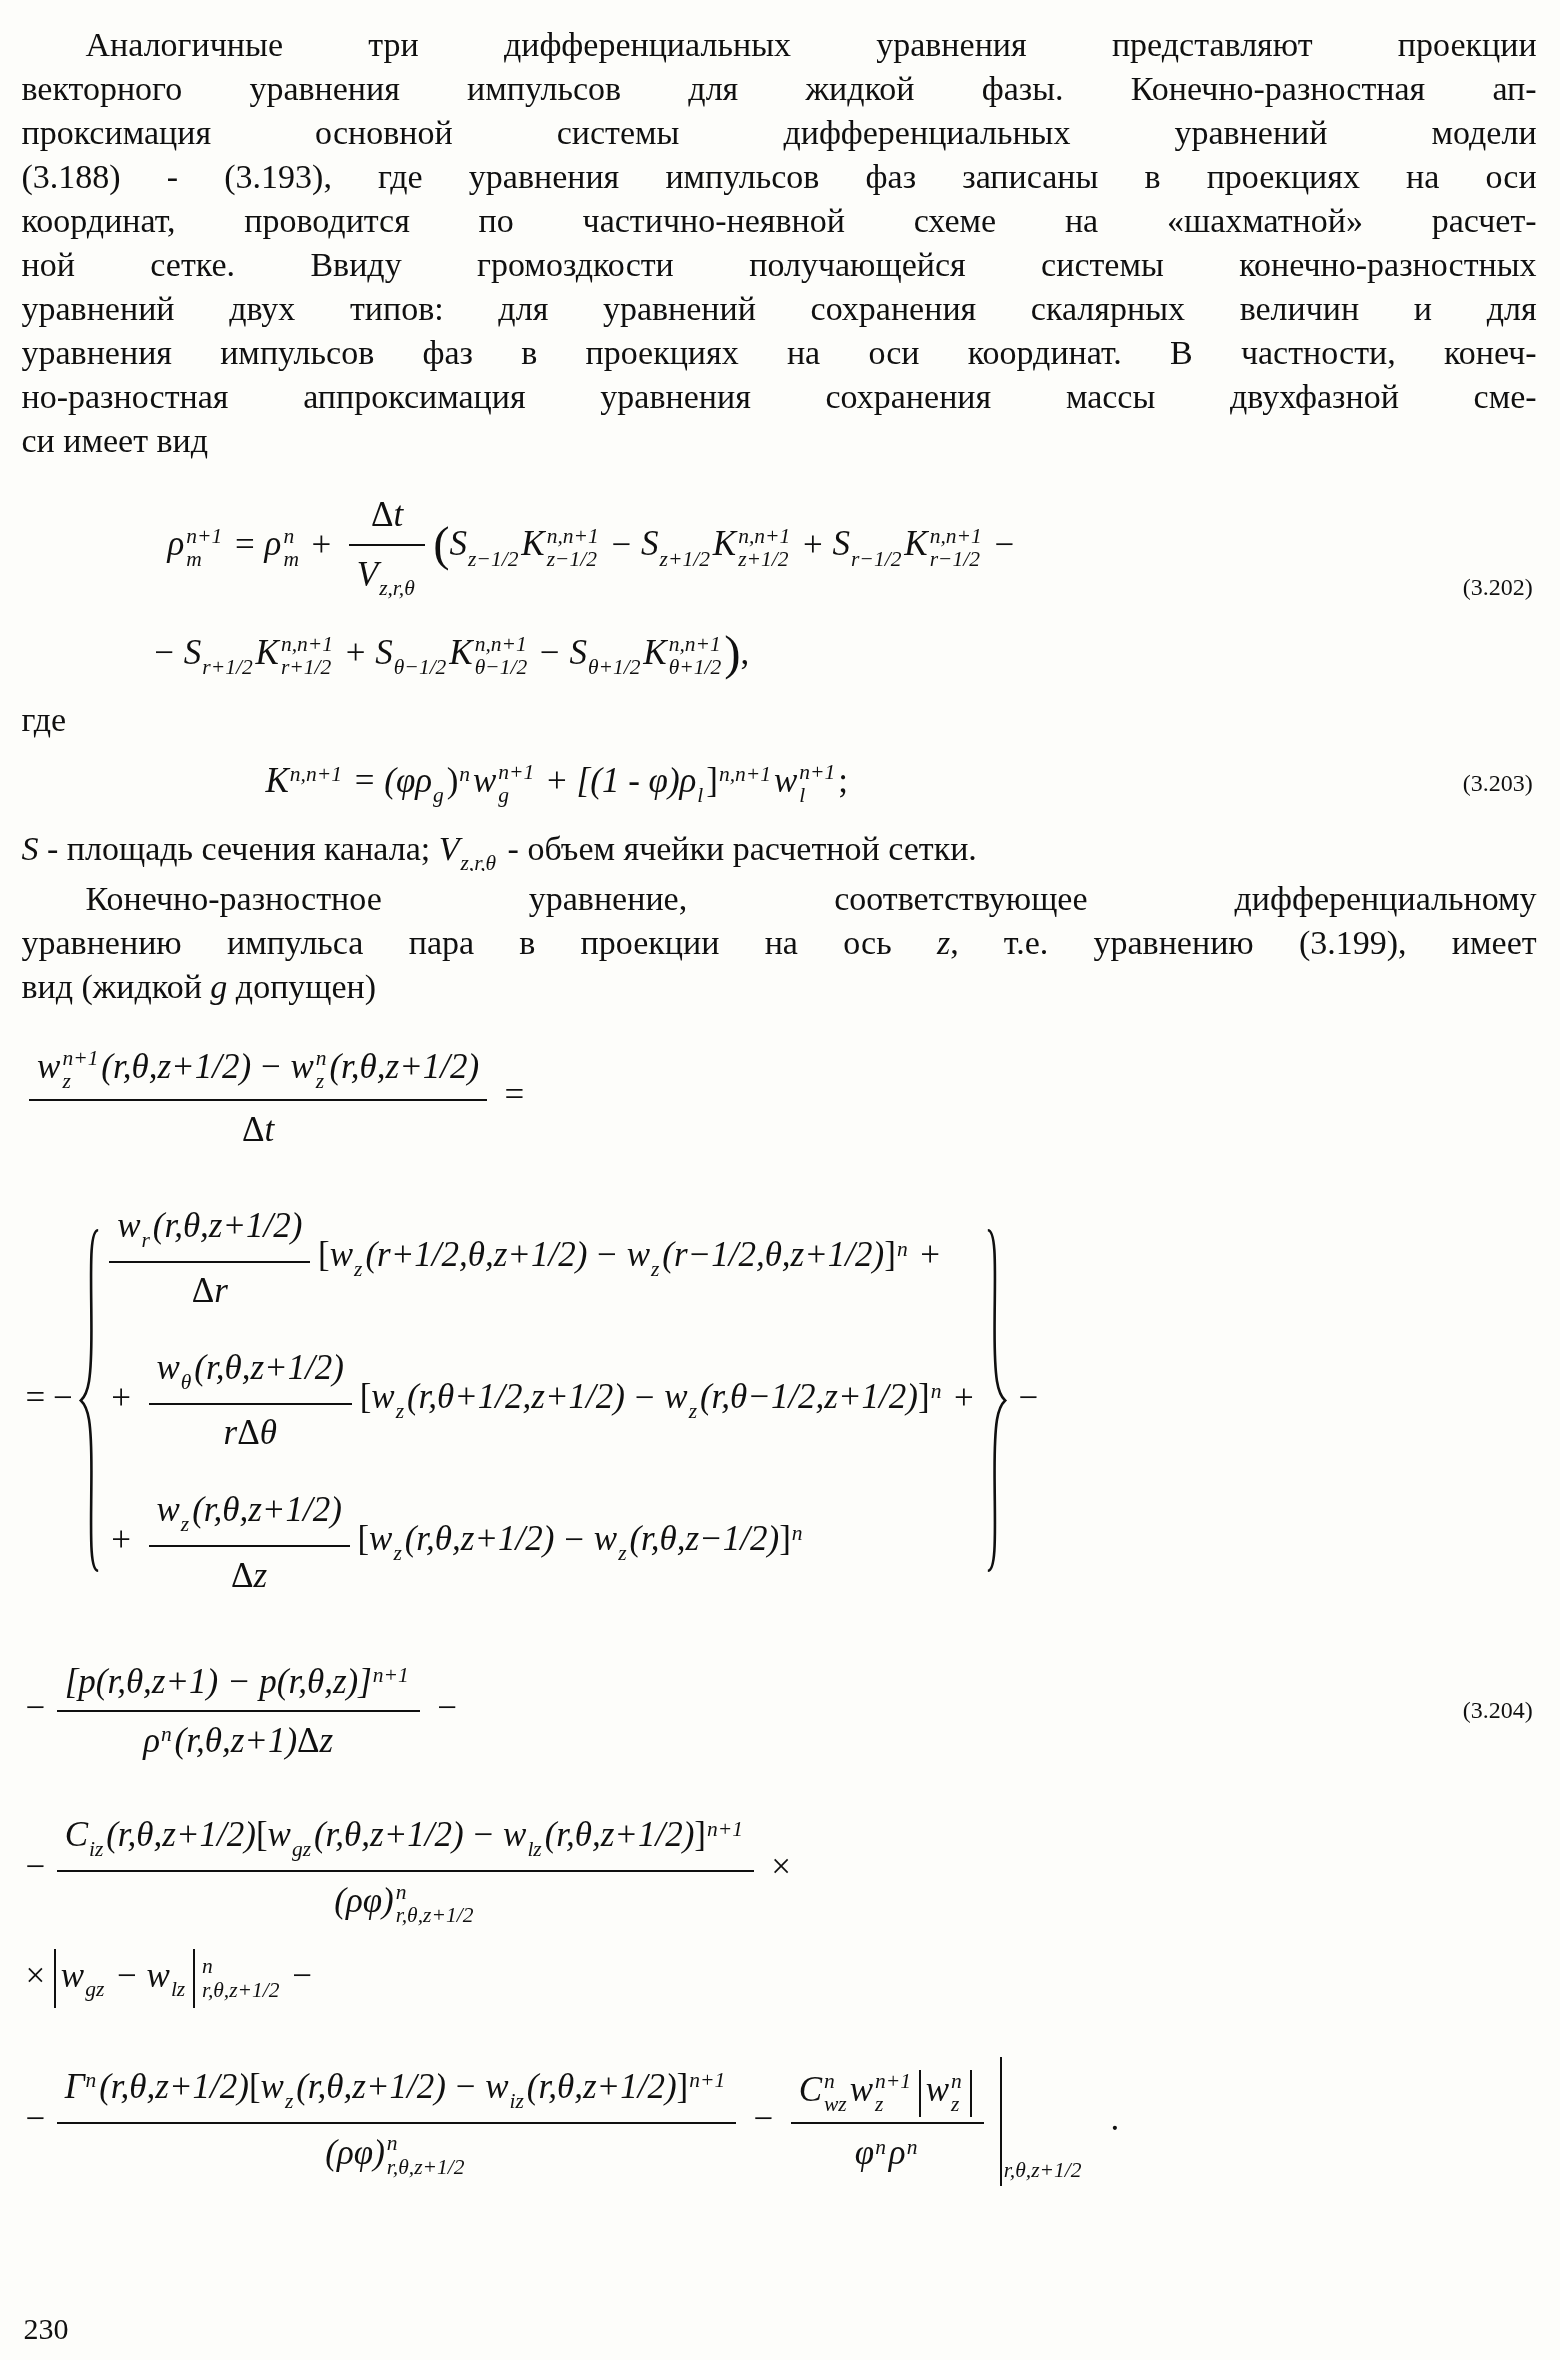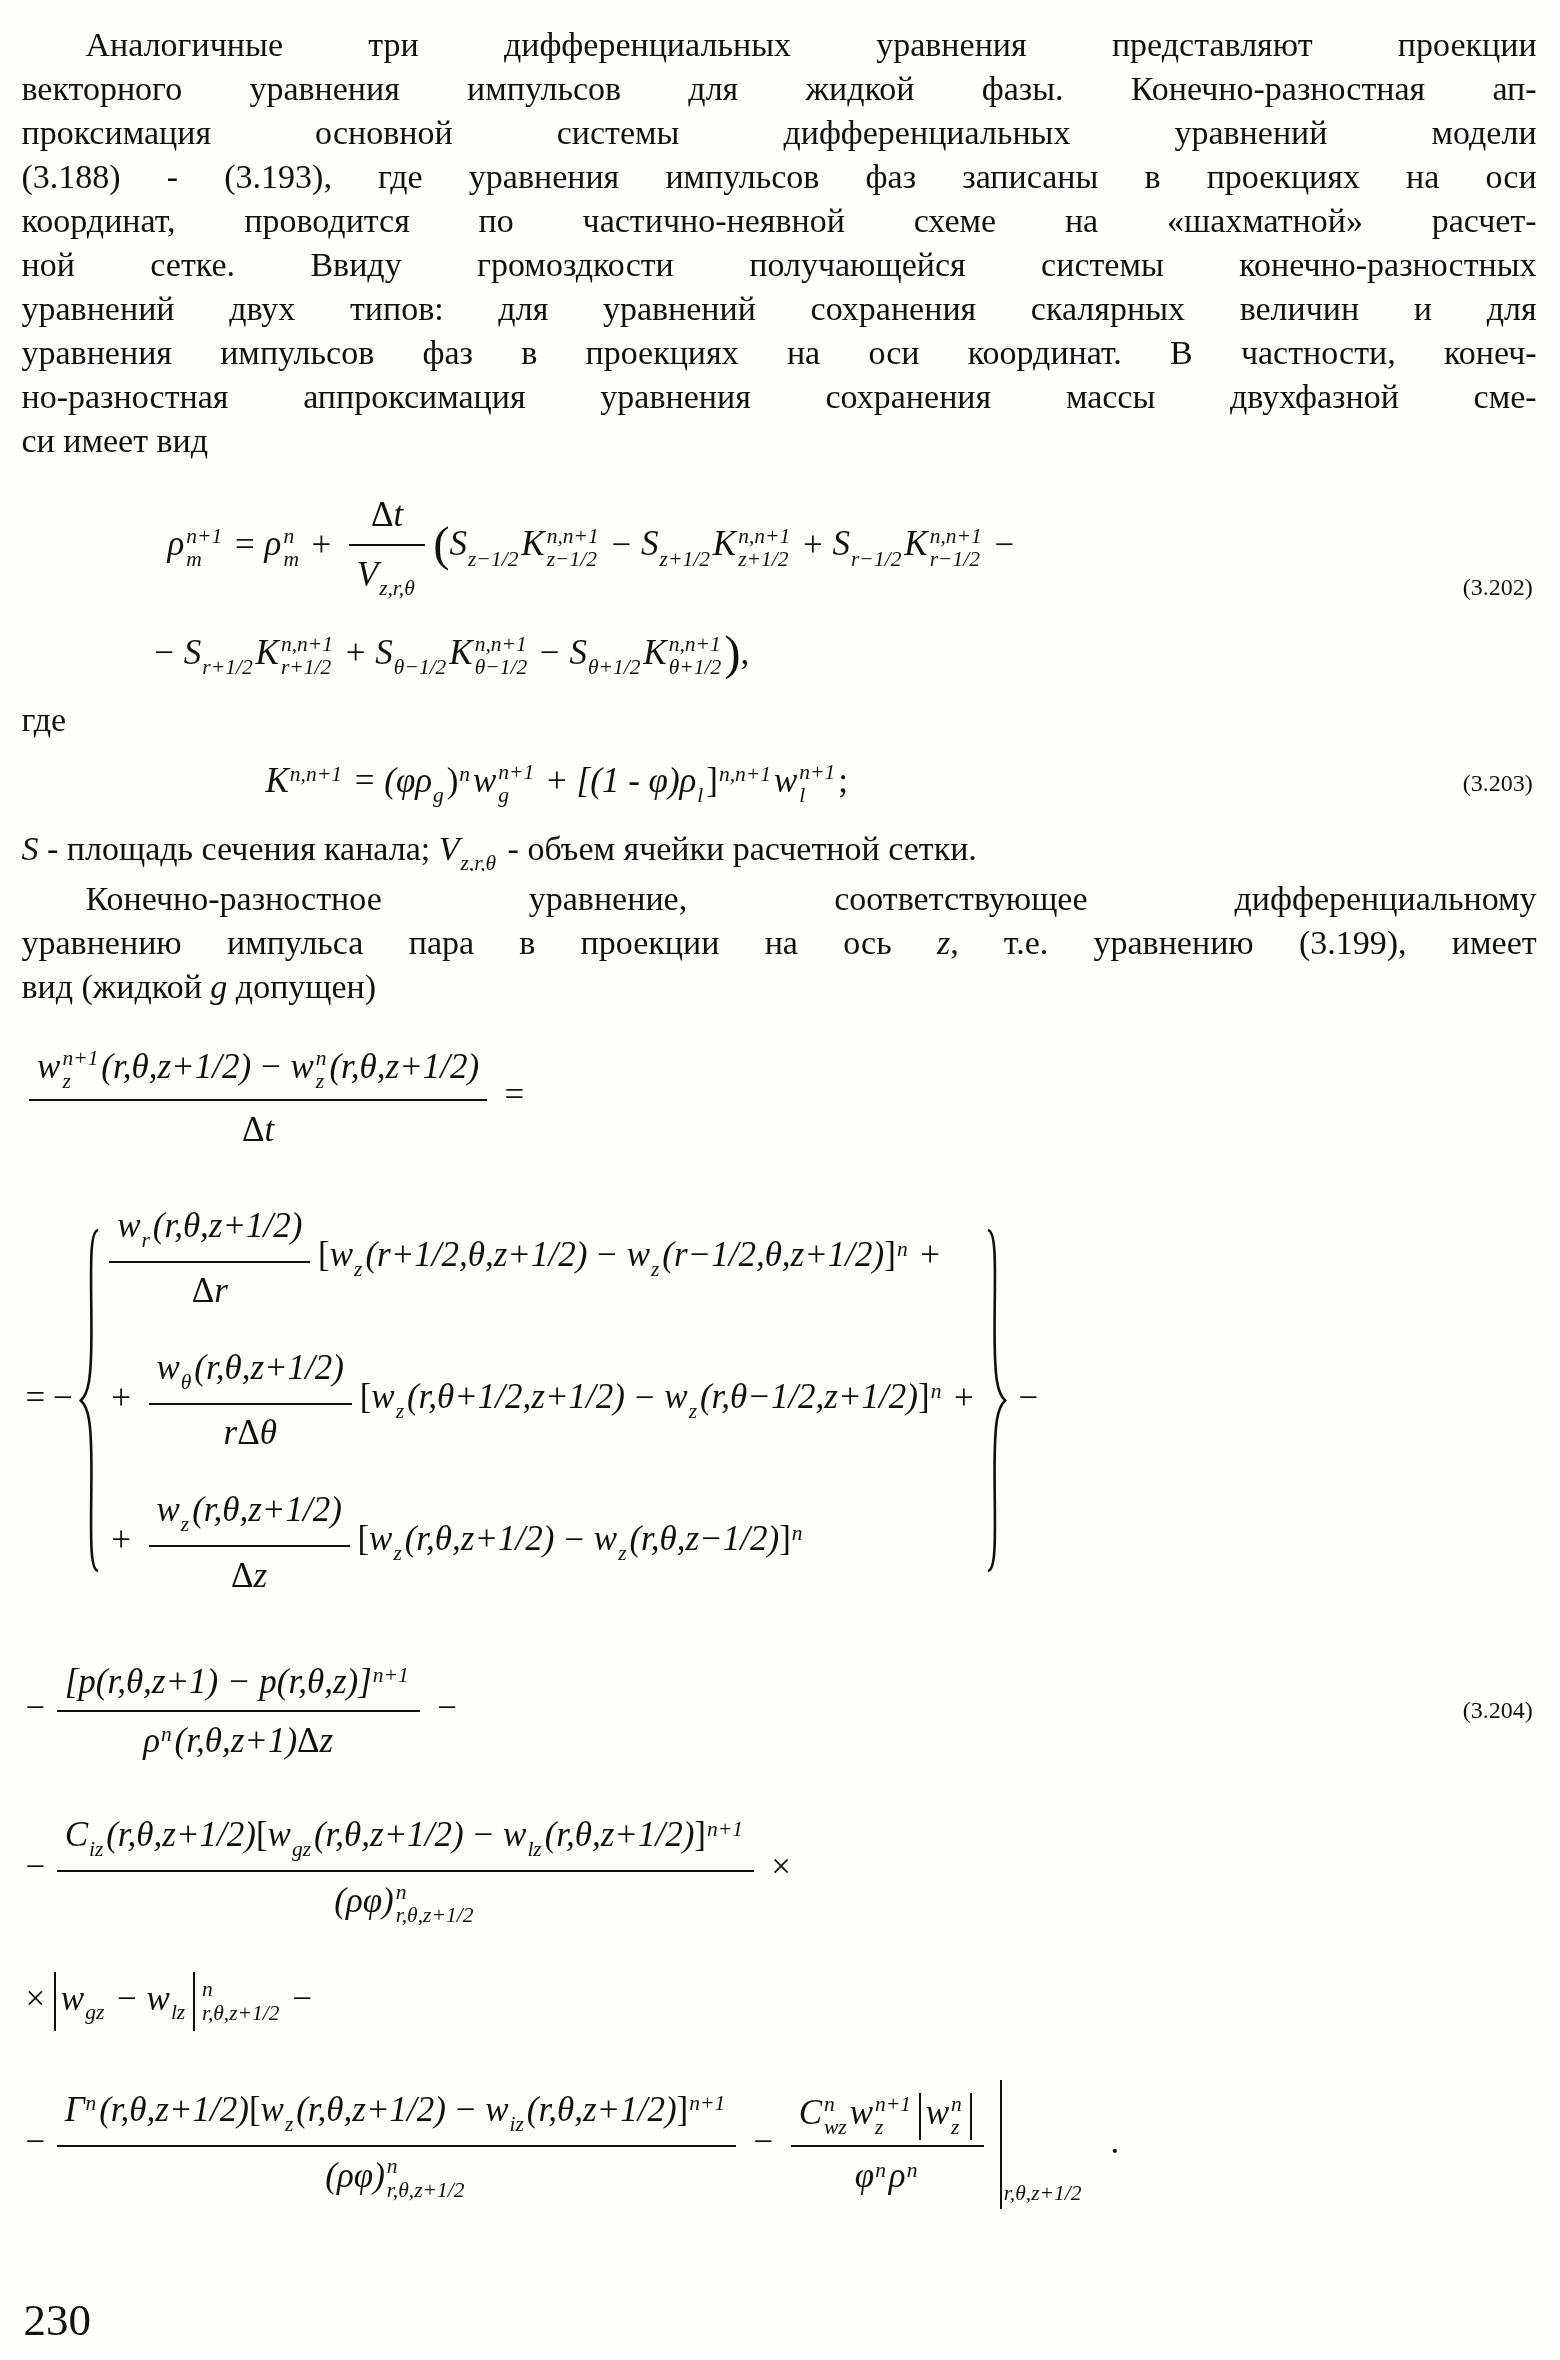--- a/index.html
+++ b/index.html
@@ -48,24 +48,24 @@
   .b-eq202 .eqline:first-child { padding-left:146px; margin-bottom:17.6px; }
   .b-eq202 .eqline.l2 { padding-left:123px; }
   .b-where { margin:9.8px 0 5.9px; }
   .b-eq203 { margin:15.6px 0 17.6px; }
   .b-eq203 .eqline { padding-left:244px; }
   .b-para2 { margin-bottom:5.9px; height:44px; overflow:hidden; }
   .b-eq204-1 { margin-top:35px; }
   .b-eq204-2 { margin-top:35px; }
   .b-eq204-3 { margin-top:45px; }
   .b-eq204-4 { margin-top:49px; }
-  .b-eq204-5 { margin-top:45px; }
+  .b-eq204-5 { margin-top:22px; }
   .b-eq204-6 { margin-top:49px; }
   .dot-end { margin-left:29px; font-style:normal; }
-  .pageno { position:absolute; left:23.4px; bottom:13.7px; font-size:45px; }
+  .pageno { position:absolute; left:23.4px; bottom:13.7px; font-size:30px; }
 </style>
 </head>
 <body>
 
 <div class="page">
 
   <div class="para">
     <div class="jline ind">Аналогичные три дифференциальных уравнения представляют проекции</div>
     <div class="jline">векторного уравнения импульсов для жидкой фазы. Конечно-разностная ап-</div>
     <div class="jline">проксимация основной системы дифференциальных уравнений модели</div>

